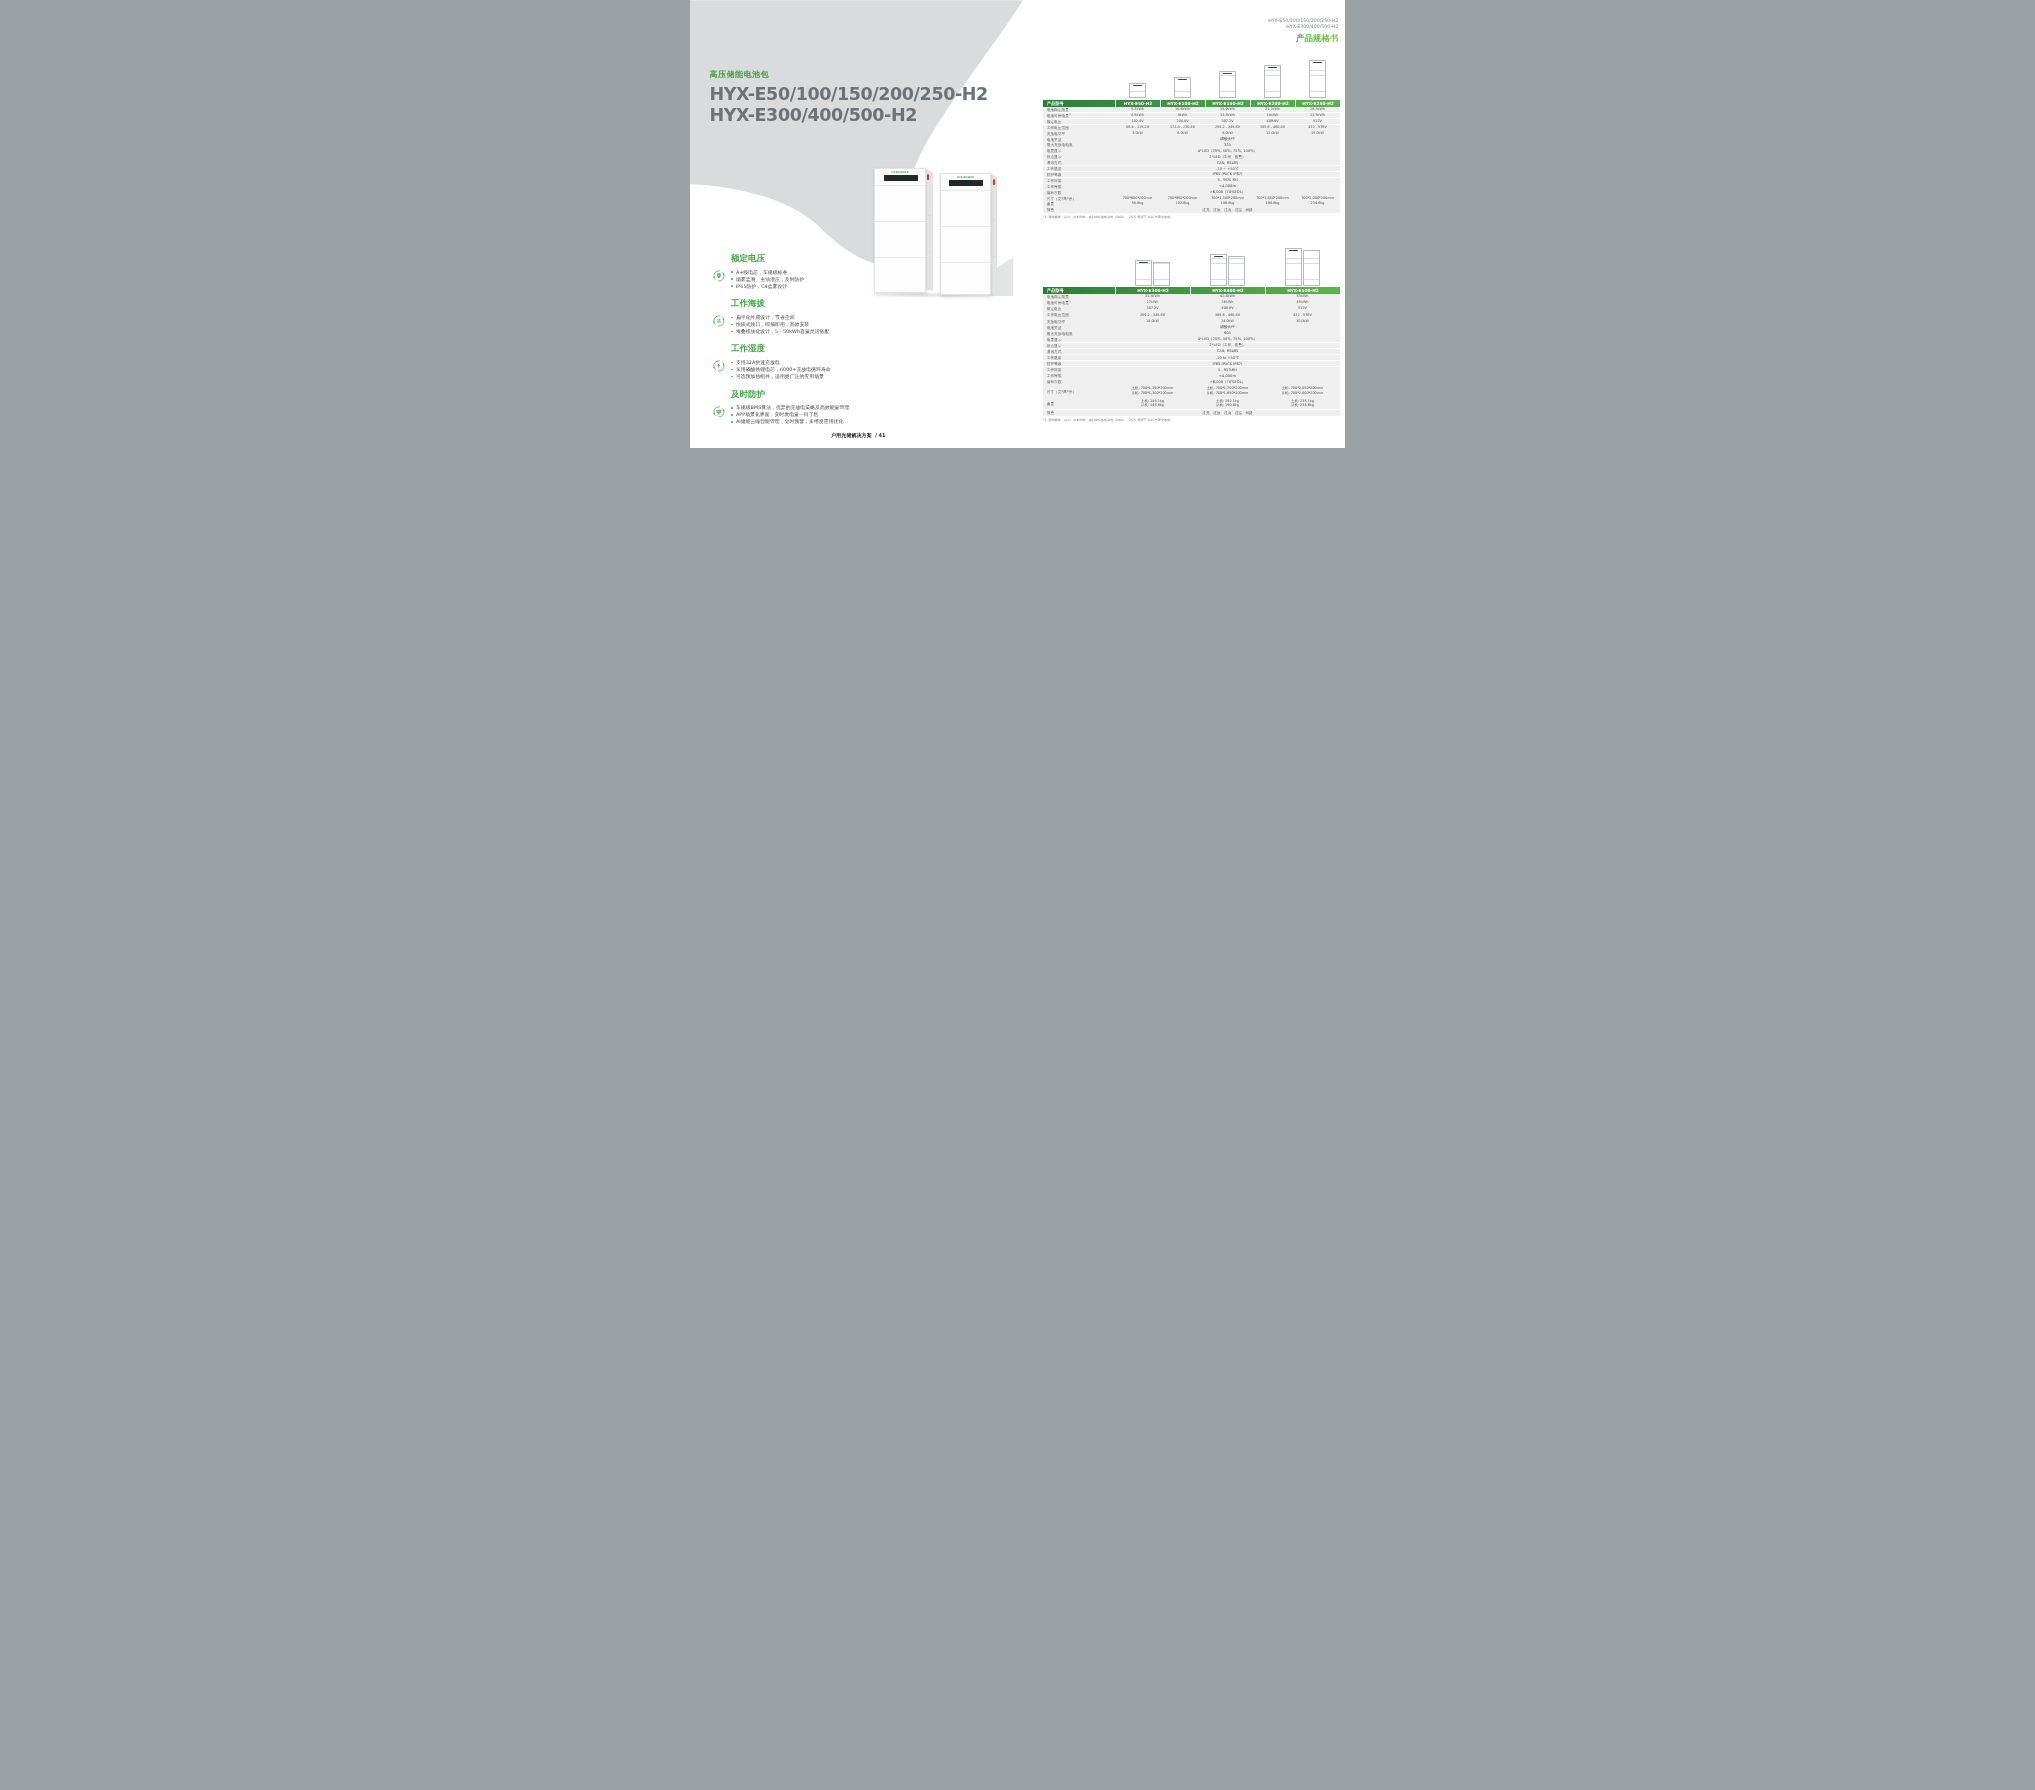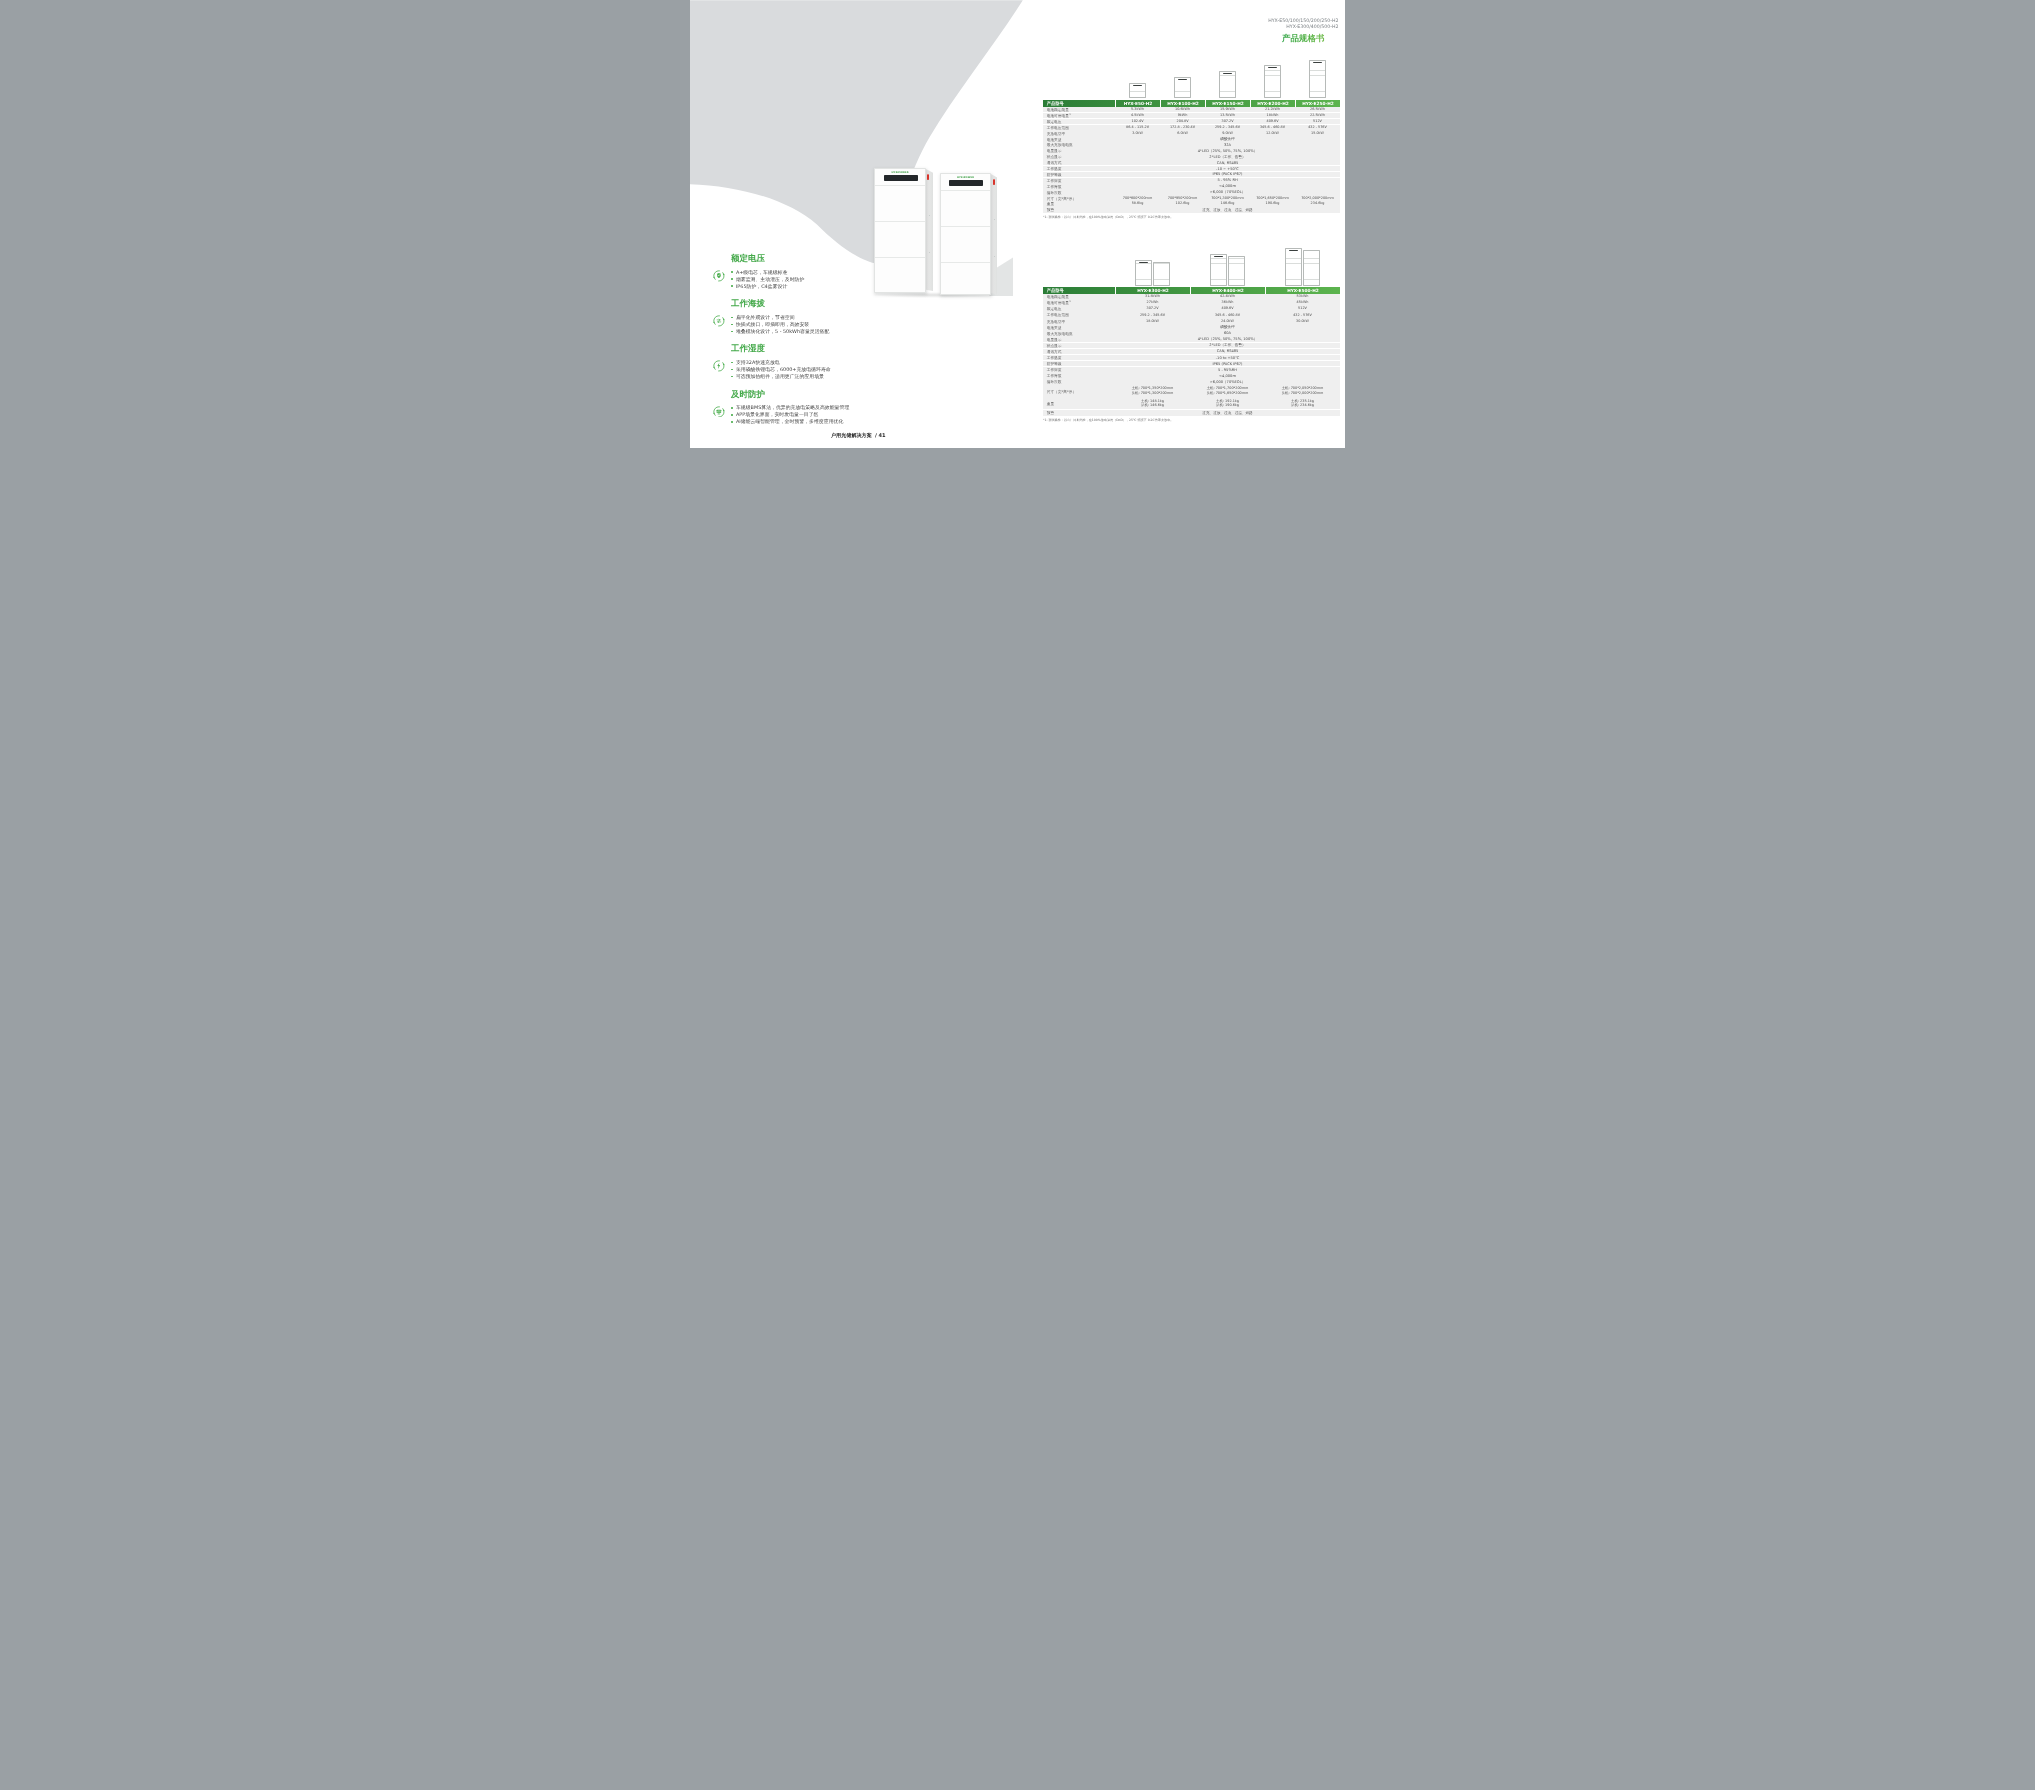--- a/index.html
+++ b/index.html
@@ -6,21 +6,21 @@
   *{box-sizing:border-box;font-family:"DejaVu Sans","Liberation Sans",sans-serif;}
   #page{position:relative;width:655px;height:448px;background:#ffffff;overflow:hidden;margin:0 auto;}
   #band{position:absolute;left:0;top:0;z-index:0;}
   .abs{position:absolute;}
 
   
   #top-right{top:18px;right:6.5px;text-align:right;z-index:2;}
   #top-right .small{font-size:4.7px;line-height:6.1px;color:#7d8286;}
   #doc-type{margin-top:3.3px;font-size:8.5px;font-weight:bold;
     background:linear-gradient(90deg,#1e9e46,#7ec043);
-    -webkit-background-clip:text;background-clip:text;color:transparent;text-align:center;}
+    -webkit-background-clip:text;background-clip:text;color:transparent;}
 
   
   #hero{left:19.5px;top:69px;z-index:2;width:326px;}
   #hero-category{font-size:8.1px;font-weight:bold;color:#43a047;letter-spacing:0.4px;}
   .hero-model{font-size:17.5px;font-weight:bold;color:#6d7276;letter-spacing:-0.4px;line-height:21px;}
   #hero-model-1{margin-top:4.1px;}
 
   
   #photo{left:178px;top:142px;width:145px;height:156px;z-index:1;}
   .wedge{position:absolute;right:0;bottom:1.6px;width:23.6px;height:39px;background:#dcdedf;
@@ -83,20 +83,25 @@
   <svg id="band" width="655" height="448" viewBox="0 0 1610 1100">
     <path d="M0,0 L818,0 C745,115 655,225 588,338 C540,420 498,560 462,648 C420,642 362,602 312,551 C238,488 118,456 0,452 Z" fill="#d9dbdd"></path>
   </svg>
 
   <div id="top-right" class="abs">
     <div class="small">HYX-E50/100/150/200/250-H2</div>
     <div class="small">HYX-E300/400/500-H2</div>
     <div id="doc-type">产品规格书</div>
   </div>
 
+  <div id="hero" class="abs">
+    <div id="hero-category">高压储能电池包</div>
+    <div id="hero-model-1" class="hero-model">HYX-E50/100/150/200/250-H2</div>
+    <div id="hero-model-2" class="hero-model">HYX-E300/400/500-H2</div>
+  </div>
 
   <div id="photo" class="abs">
     <div class="wedge"></div>
     <div class="floor-shadow"></div>
 
     <div class="cab-side" style="left:58px;top:27px;width:7px;height:122px;clip-path:polygon(0 0,100% 3%,100% 100%,0 99%);"></div>
     <div class="cabinet" style="left:6.1px;top:26px;width:52px;height:125px;">
       <div class="cab-logo" style="top:1.6px;">HYXiPOWER</div>
       <div class="cab-display" style="left:8.5px;top:6.1px;width:34px;height:5.7px;">
         <span class="cab-led" style="left:10.6px;"></span>

